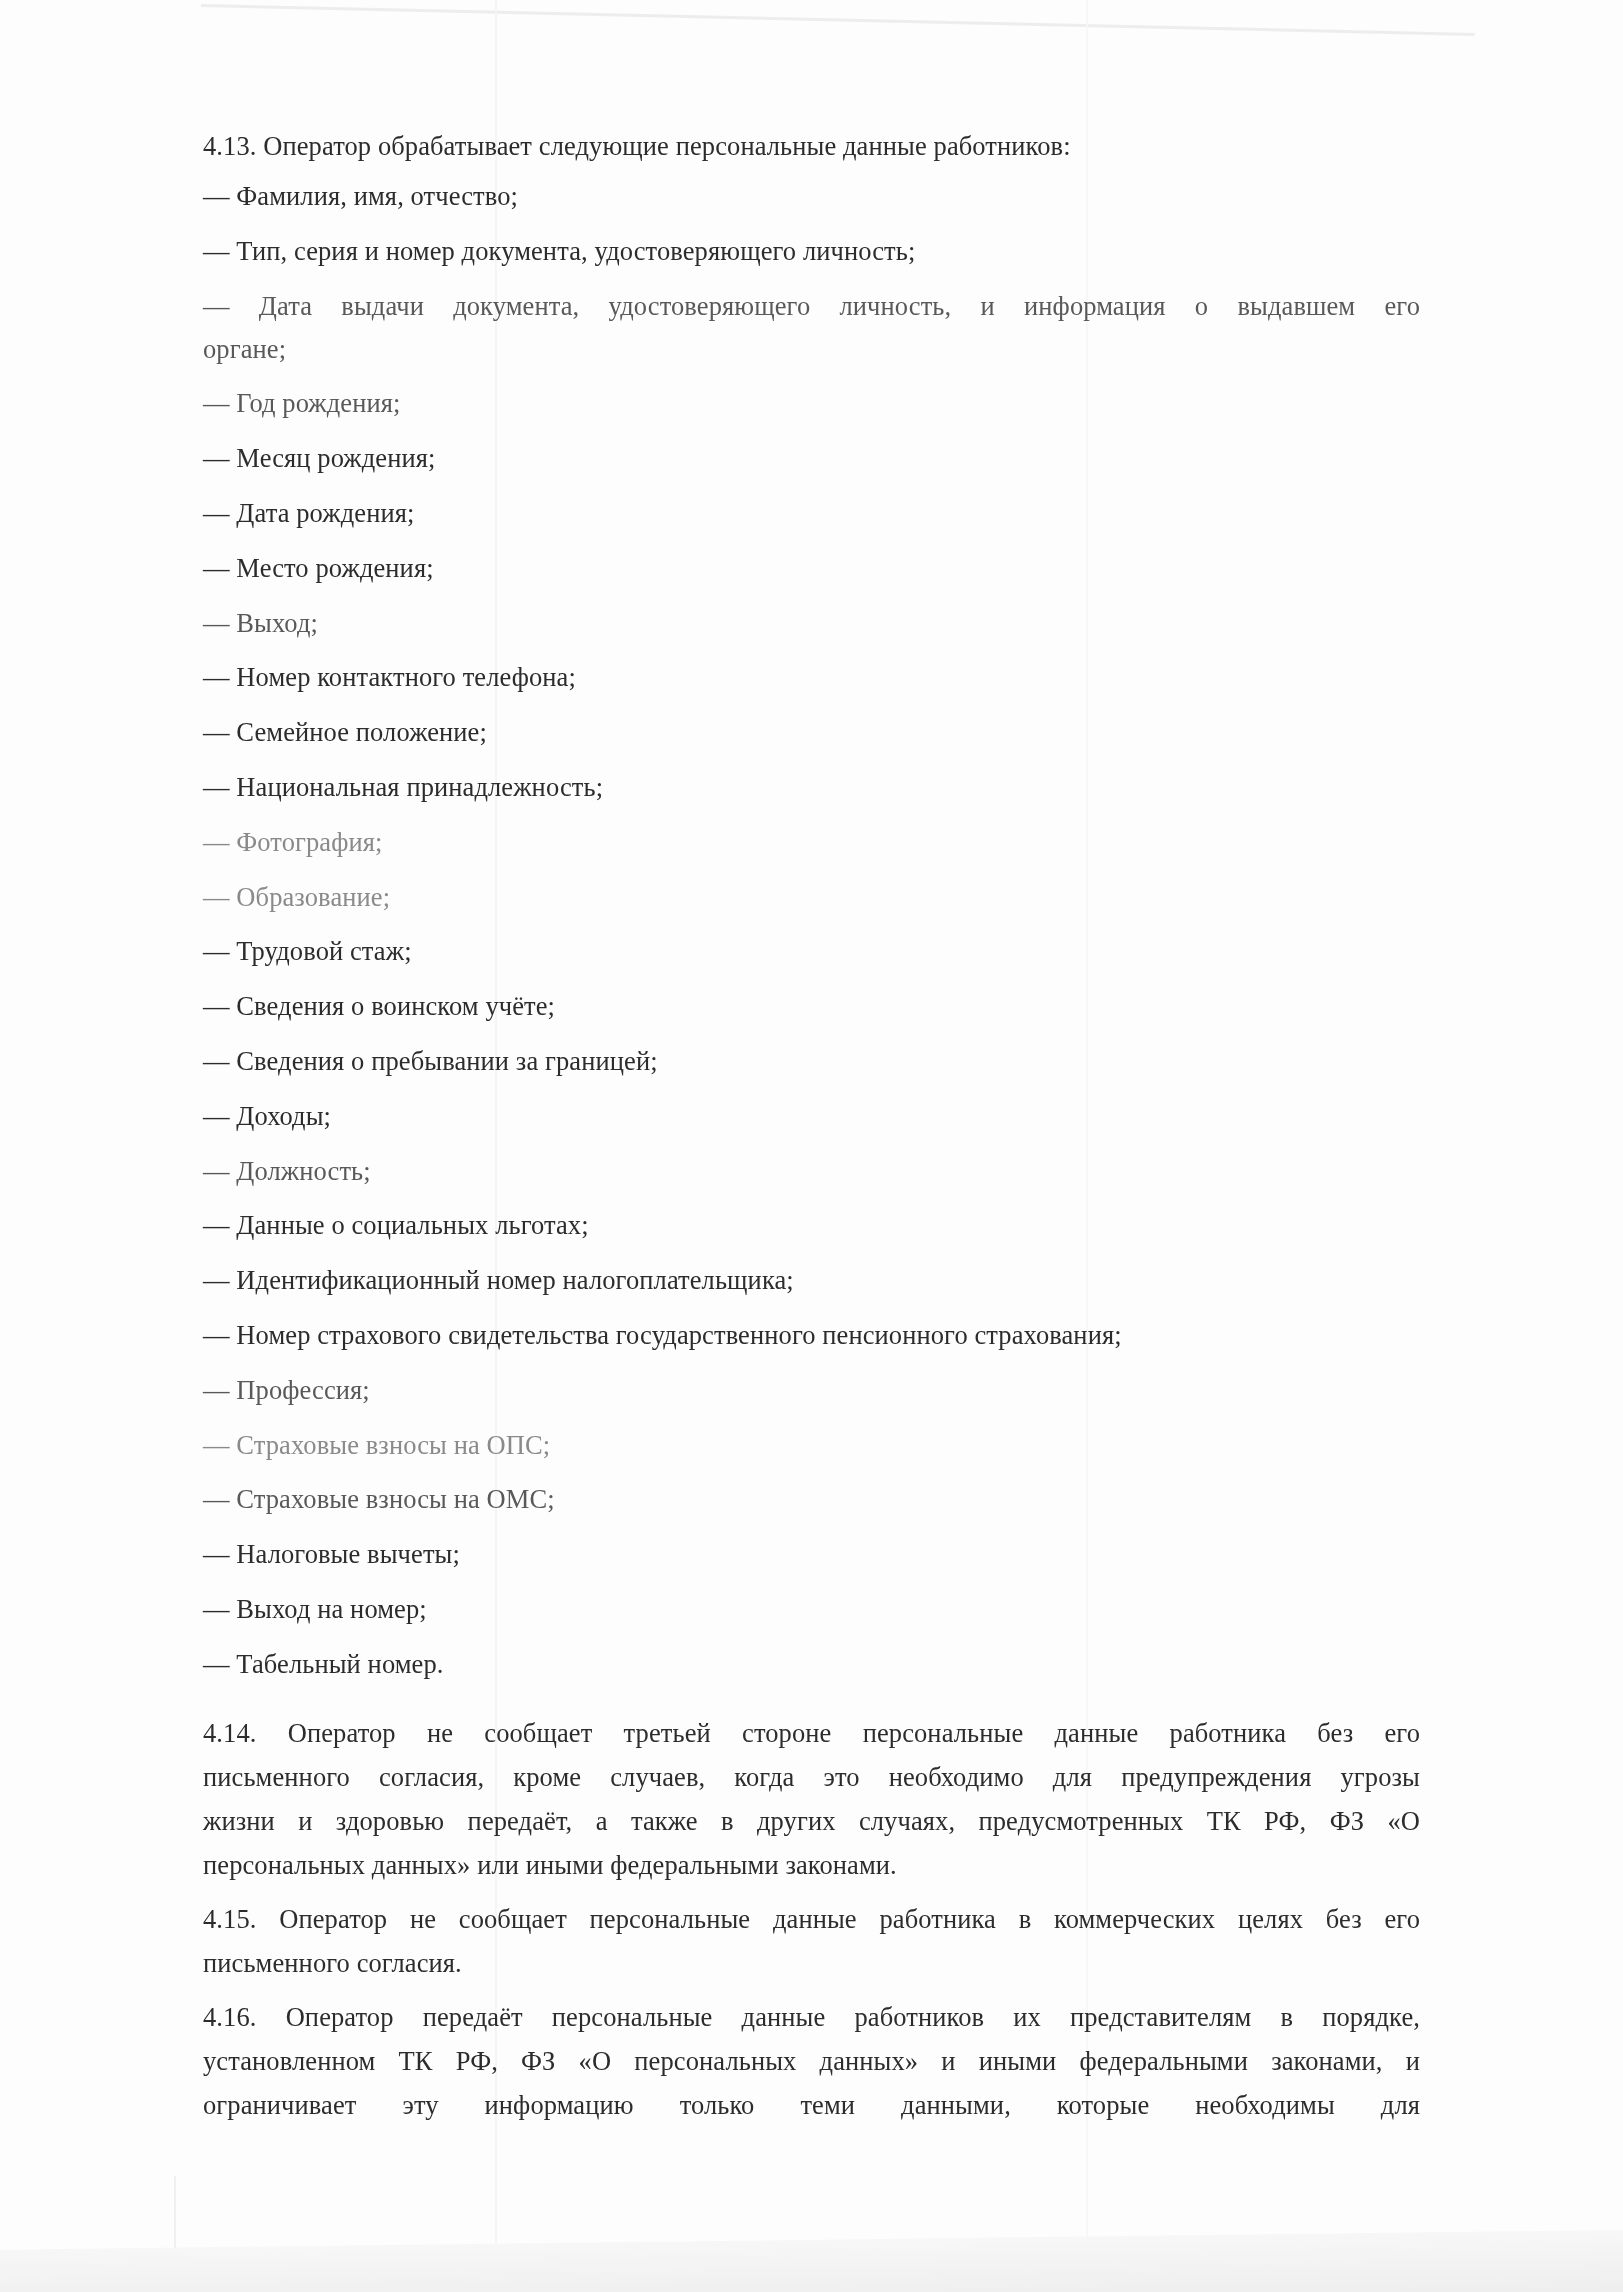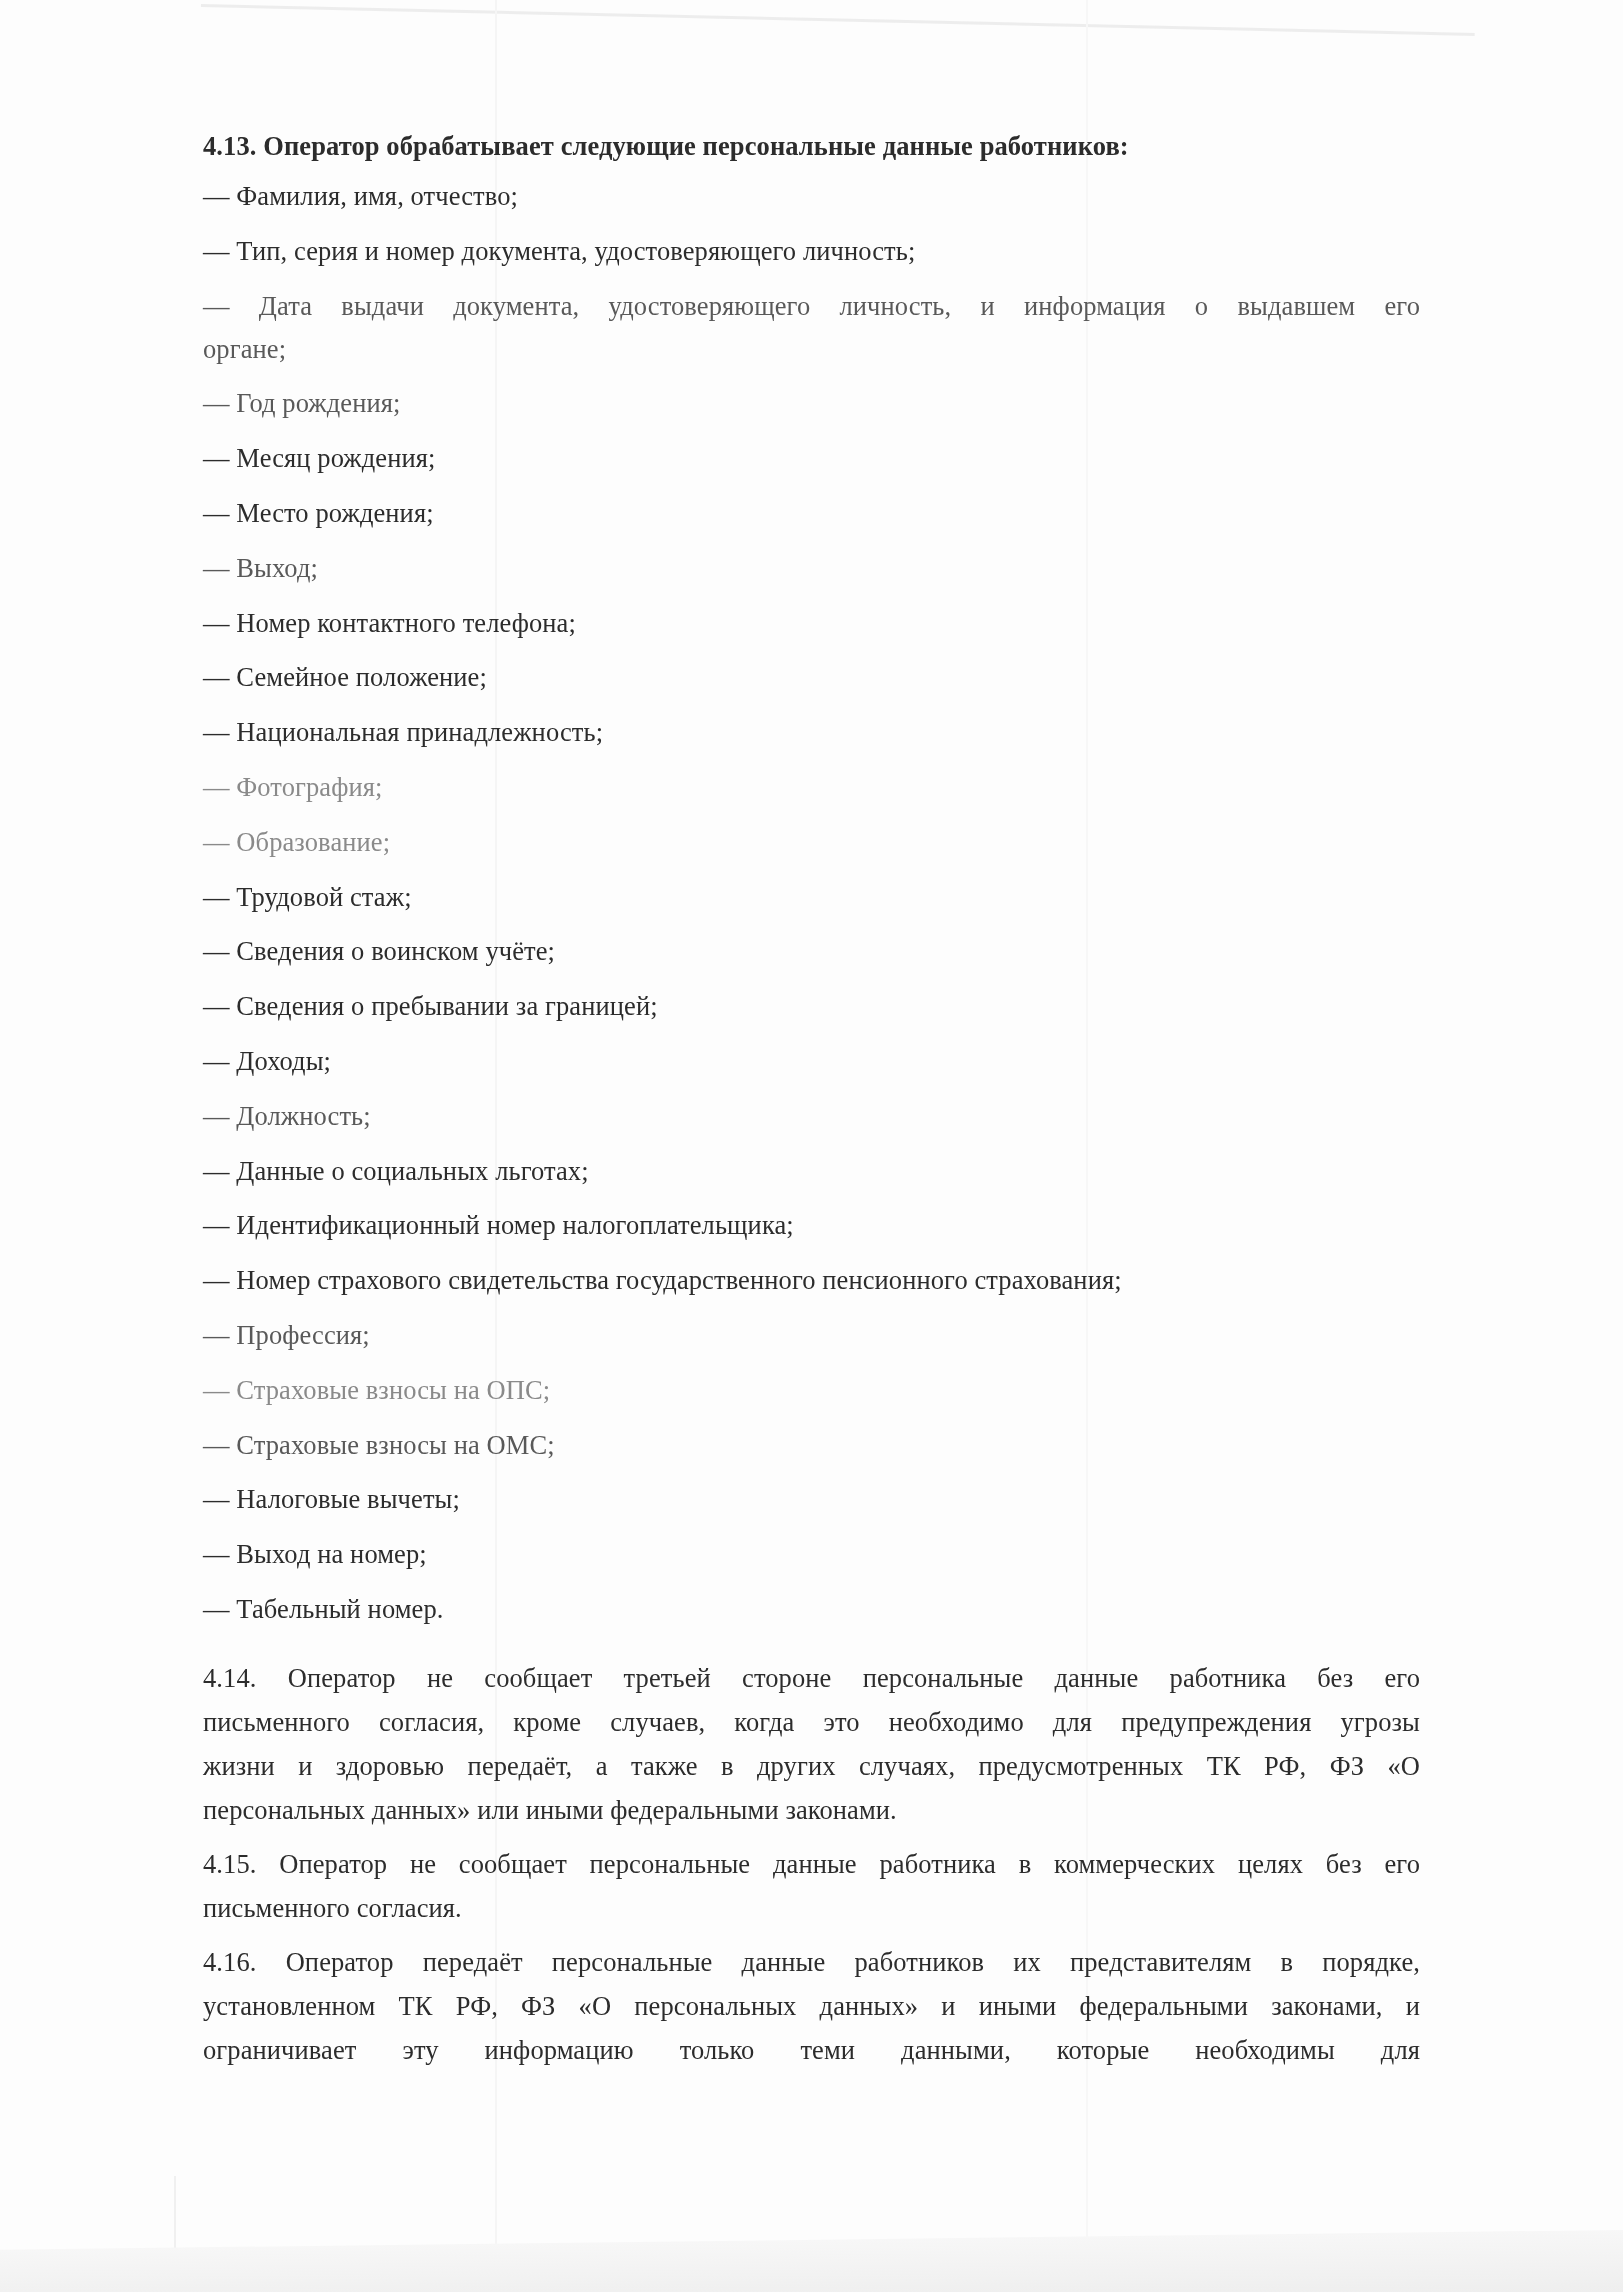--- a/index.html
+++ b/index.html
@@ -25,21 +25,21 @@
   .tline {
     font-size: 26.5px;
     line-height: 44px;
     white-space: normal;
     letter-spacing: 0.1px;
   }
   .tline.fill {
     text-align: justify;
     text-align-last: justify;
   }
-  .heading .tline { line-height: 43px; font-weight: bold; }
+  .heading .tline { line-height: 43px; }
   .list-block { margin-top: 7px; }
   .list-item {
     font-size: 26.5px;
     line-height: 43px;
     margin-bottom: 11.8px;
     letter-spacing: 0.1px;
   }
   .list-item .tline { line-height: 43px; }
   .para { margin-top: 10px; }
   .para-first { margin-top: 25.5px; }
@@ -96,20 +96,23 @@
         </div>
         <div class="list-item tone-mid">
           <div class="tline fill tone-mid">— Дата выдачи документа, удостоверяющего личность, и информация о выдавшем его</div>
           <div class="tline tone-mid">органе;</div>
         </div>
         <div class="list-item tone-mid">
           <div class="tline tone-mid">— Год рождения;</div>
         </div>
         <div class="list-item tone-dark">
           <div class="tline tone-dark">— Месяц рождения;</div>
+        </div>
+        <div class="list-item tone-dark">
+          <div class="tline tone-dark">— Дата рождения;</div>
         </div>
         <div class="list-item tone-dark">
           <div class="tline tone-dark">— Место рождения;</div>
         </div>
         <div class="list-item tone-mid">
           <div class="tline tone-mid">— Выход;</div>
         </div>
         <div class="list-item tone-dark">
           <div class="tline tone-dark">— Номер контактного телефона;</div>
         </div>

